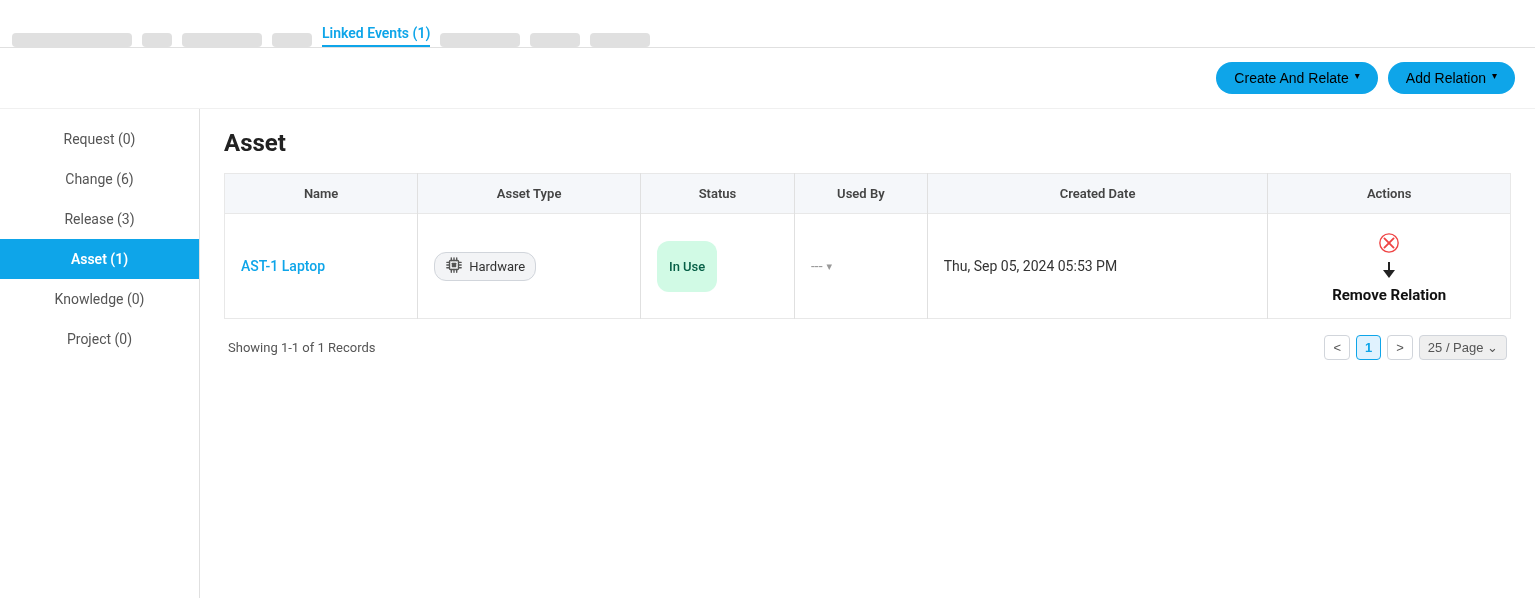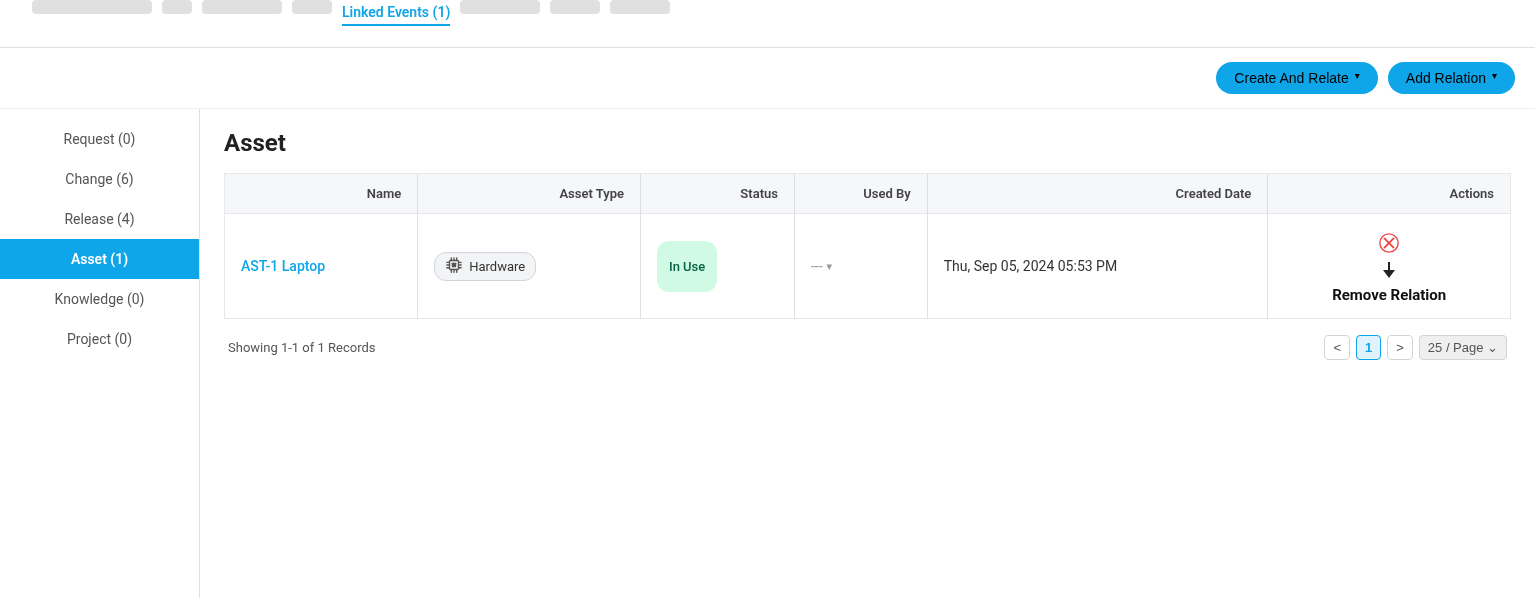--- a/index.html
+++ b/index.html
@@ -1,23 +1,23 @@
 <!DOCTYPE html>
 <html><head>
   <meta charset="utf-8">
   <style>
     * { box-sizing: border-box; margin: 0; padding: 0; }
     body { font-family: -apple-system, BlinkMacSystemFont, 'Segoe UI', Roboto, sans-serif; background: #fff; color: #333; font-size: 14px; }
 
     
     .top-tabs {
       display: flex;
-      align-items: flex-start;
+      align-items: flex-end;
       border-bottom: 1px solid #e0e0e0;
-      padding: 0 32px;
+      padding: 0 12px;
       gap: 10px;
       height: 48px;
     }
     .tab-placeholder {
       background: #e0e0e0;
       border-radius: 4px;
       height: 14px;
     }
     .tab-active {
       color: #0ea5e9;
@@ -98,21 +98,21 @@
       width: 100%;
       border-collapse: collapse;
       border: 1px solid #e8e8e8;
       border-radius: 4px;
     }
     .data-table thead tr {
       background: #f5f7fa;
     }
     .data-table th {
       padding: 12px 16px;
-      text-align: right;
+      text-align: center;
       font-weight: 600;
       color: #444;
       font-size: 13px;
       border-right: 1px solid #e0e0e0;
     }
     .data-table th:last-child { border-right: none; }
     .data-table td {
       padding: 14px 16px;
       border-top: 1px solid #e8e8e8;
       border-right: 1px solid #e0e0e0;
@@ -255,21 +255,21 @@
     <span>Add Relation</span>
     <span class="chevron">▾</span>
   </button>
 </div>
 
 <div class="main-layout">
 
   <div class="sidebar">
     <div class="sidebar-item">Request (0)</div>
     <div class="sidebar-item">Change (6)</div>
-    <div class="sidebar-item">Release (4)</div>
+    <div class="sidebar-item">Release (3)</div>
     <div class="sidebar-item active">Asset (1)</div>
     <div class="sidebar-item">Knowledge (0)</div>
     <div class="sidebar-item">Project (0)</div>
   </div>
 
   <div class="content">
     <div class="content-title">Asset</div>
 
     <table class="data-table">
       <thead>

